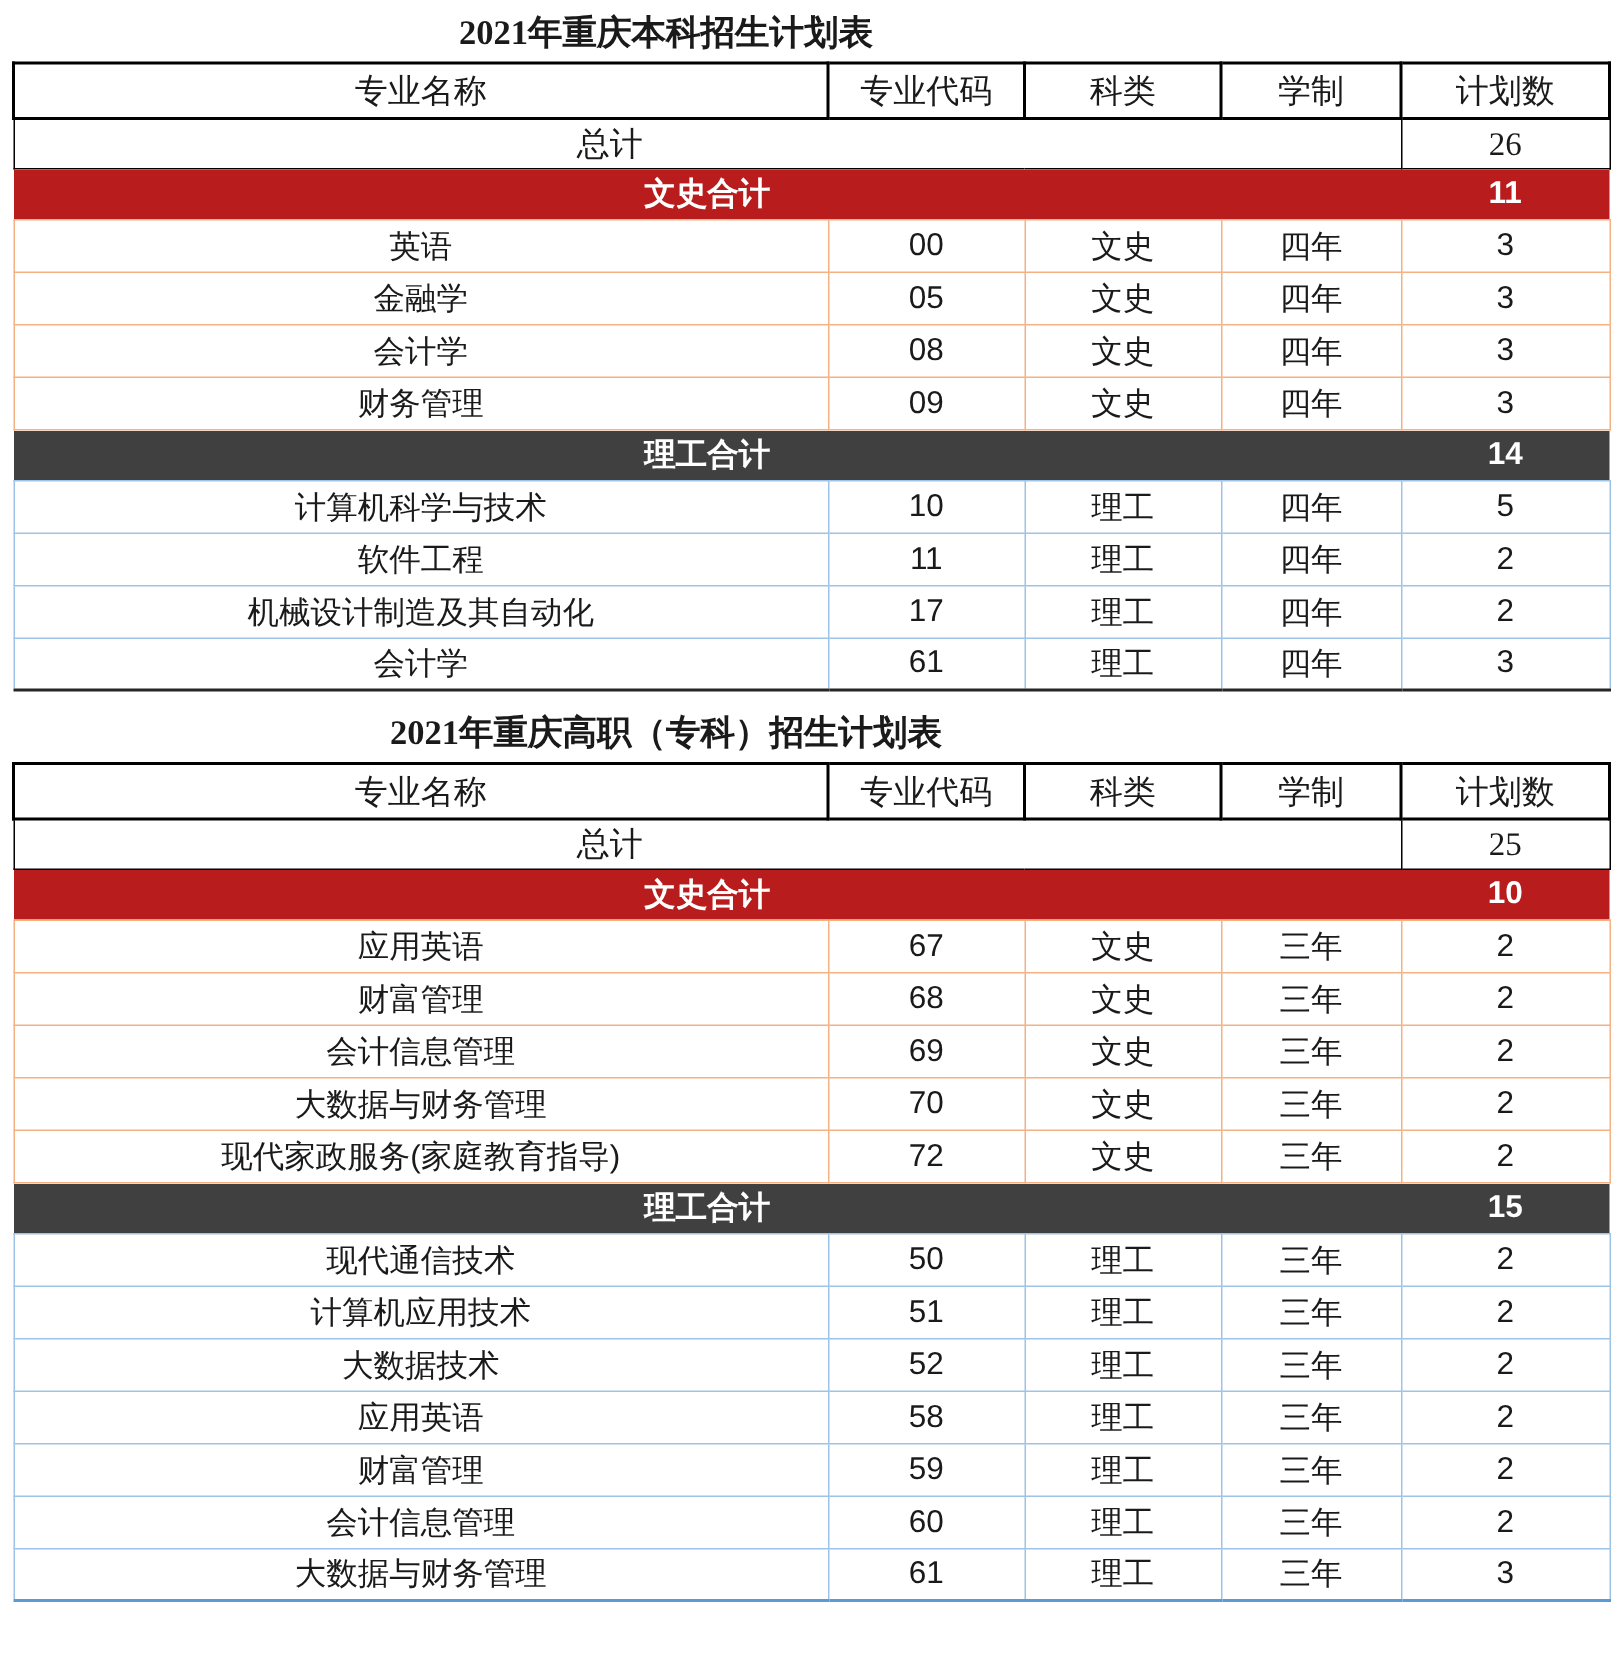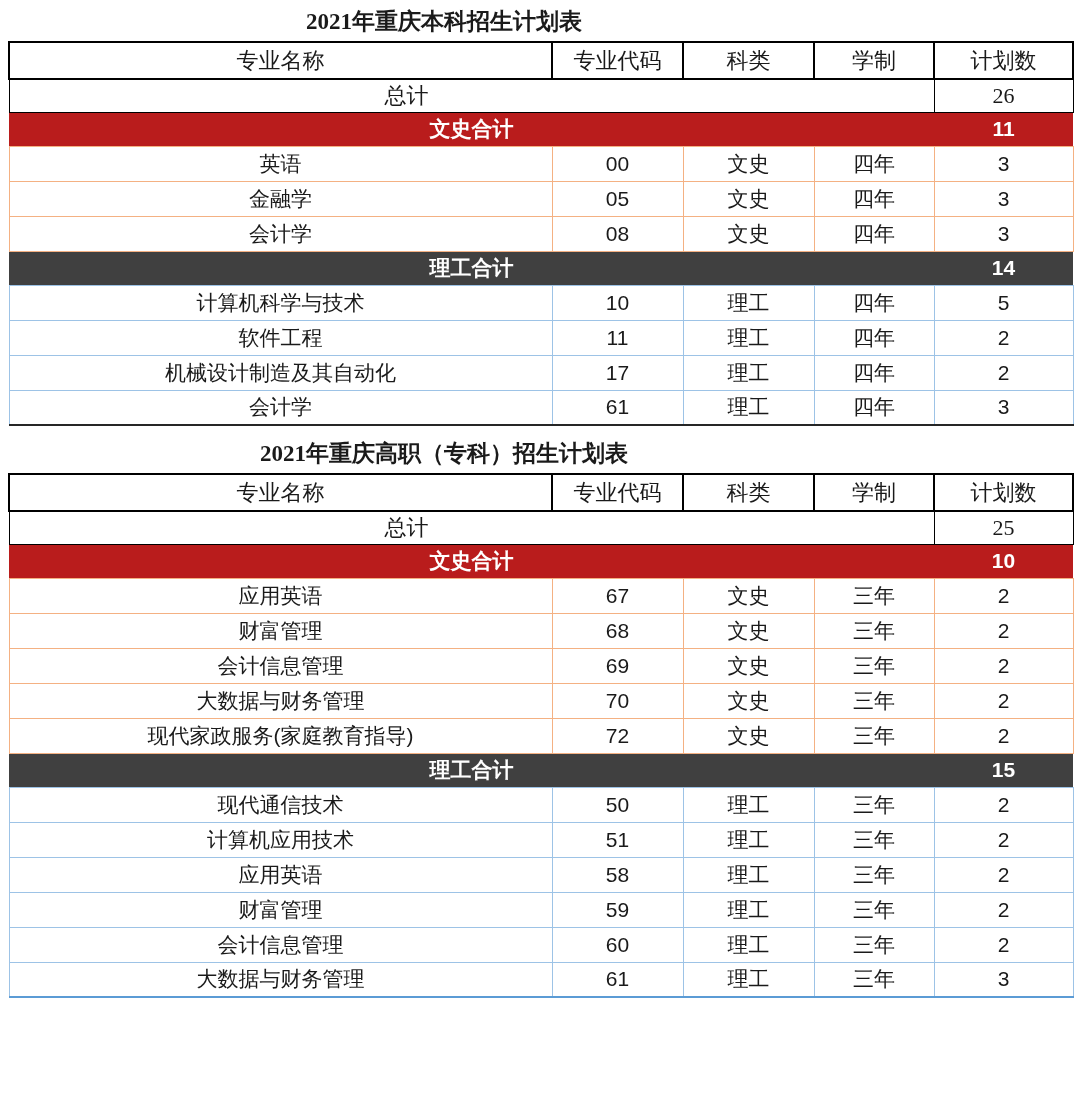--- a/index.html
+++ b/index.html
@@ -138,20 +138,27 @@
           <td>四年</td>
           <td>3</td>
         </tr>
         <tr>
           <td>会计学</td>
           <td>08</td>
           <td>文史</td>
           <td>四年</td>
           <td>3</td>
         </tr>
+        <tr>
+          <td>财务管理</td>
+          <td>09</td>
+          <td>文史</td>
+          <td>四年</td>
+          <td>3</td>
+        </tr>
       </tbody>
     <tbody>
       <tr class="sec-row blue">
         <td colspan="4">理工合计</td>
         <td>14</td>
       </tr>
     </tbody>
     <tbody class="sec blue">
         <tr>
           <td>计算机科学与技术</td>
@@ -267,20 +274,27 @@
           <td>2</td>
         </tr>
         <tr>
           <td>计算机应用技术</td>
           <td>51</td>
           <td>理工</td>
           <td>三年</td>
           <td>2</td>
         </tr>
         <tr>
+          <td>大数据技术</td>
+          <td>52</td>
+          <td>理工</td>
+          <td>三年</td>
+          <td>2</td>
+        </tr>
+        <tr>
           <td>应用英语</td>
           <td>58</td>
           <td>理工</td>
           <td>三年</td>
           <td>2</td>
         </tr>
         <tr>
           <td>财富管理</td>
           <td>59</td>
           <td>理工</td>

